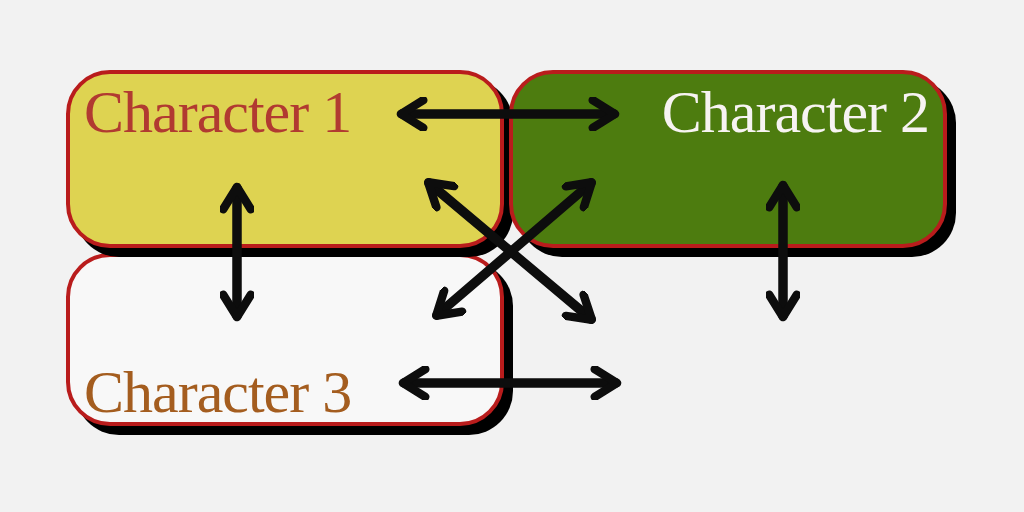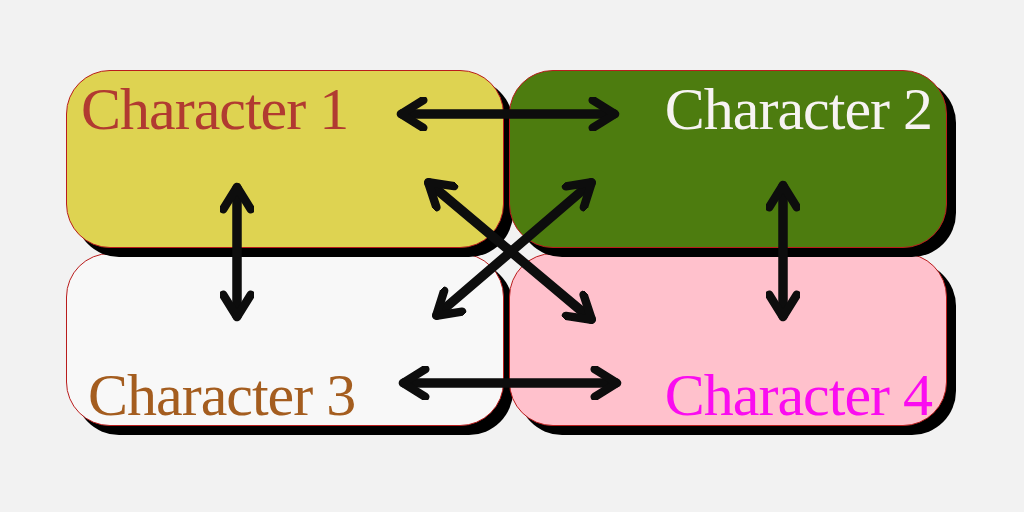--- a/index.html
+++ b/index.html
@@ -7,38 +7,38 @@
   .canvas {
     position: relative;
     width: 1024px;
     height: 512px;
     background: #f2f2f2;
     font-family: "Liberation Serif", "DejaVu Serif", serif;
   }
   .node {
     position: absolute;
     box-sizing: border-box;
-    border: 1px solid #b91c1c;
+    border: 4px solid #b91c1c;
     border-radius: 44px;
     box-shadow: 9px 9px 0 #000;
   }
   .n1 { left: 66px;  top: 70px;  width: 438px; height: 178px; z-index: 3; }
   .n2 { left: 509px; top: 70px;  width: 438px; height: 178px; z-index: 4; }
   .n3 { left: 66px;  top: 253px; width: 438px; height: 173px; z-index: 1; }
   .n4 { left: 509px; top: 253px; width: 438px; height: 173px; z-index: 2; }
   .label {
     position: absolute;
     font-size: 60px;
     line-height: 1;
     letter-spacing: -1px;
     white-space: nowrap;
   }
   .n1 .label { left: 14px;  top: 8px; }
   .n2 .label { right: 14px; top: 8px; text-align: right; }
-  .n3 .label { left: 14px;  bottom: 0px; margin-left: 7px; }
+  .n3 .label { left: 14px;  bottom: 0px; }
   .n4 .label { right: 14px; bottom: 0px; text-align: right; }
   svg.edges {
     position: absolute;
     left: 0; top: 0;
     width: 1024px; height: 512px;
     z-index: 10;
     pointer-events: none;
   }
   .edge {
     stroke: #0d0d0d;
@@ -56,23 +56,20 @@
   </div>
 
   <div class="node n2" style="background: #4d7c0f;">
     <div class="label" style="color: rgb(247, 243, 242);">Character 2</div>
   </div>
 
   <div class="node n3" style="background: rgb(248, 248, 248);">
     <div class="label" style="color: rgb(164, 93, 31);">Character 3</div>
   </div>
 
-  <div class="node n4" style="background: rgb(255, 193, 204);">
-    <div class="label" style="color: rgb(250, 12, 240);">Character 4</div>
-  </div>
 
   <svg class="edges" id="edges" viewBox="0 0 1024 512" xmlns="http://www.w3.org/2000/svg">
     <defs>
       <marker id="ah" viewBox="0 0 32 32" markerWidth="34" markerHeight="34" refX="26" refY="16" orient="auto-start-reverse" markerUnits="userSpaceOnUse">
         <path d="M6 3 L27 16 L6 29" fill="none" stroke="#0d0d0d" stroke-width="8" stroke-linecap="round" stroke-linejoin="round"></path>
       </marker>
     </defs>
   <line x1="402" y1="114" x2="614" y2="114" class="edge" stroke="#0d0d0d" marker-start="url(#ah)" marker-end="url(#ah)"></line>
       <line x1="237" y1="188" x2="237" y2="316" class="edge" stroke="#0d0d0d" marker-start="url(#ah)" marker-end="url(#ah)"></line>
       <line x1="783" y1="186" x2="783" y2="316" class="edge" stroke="#0d0d0d" marker-start="url(#ah)" marker-end="url(#ah)"></line>

